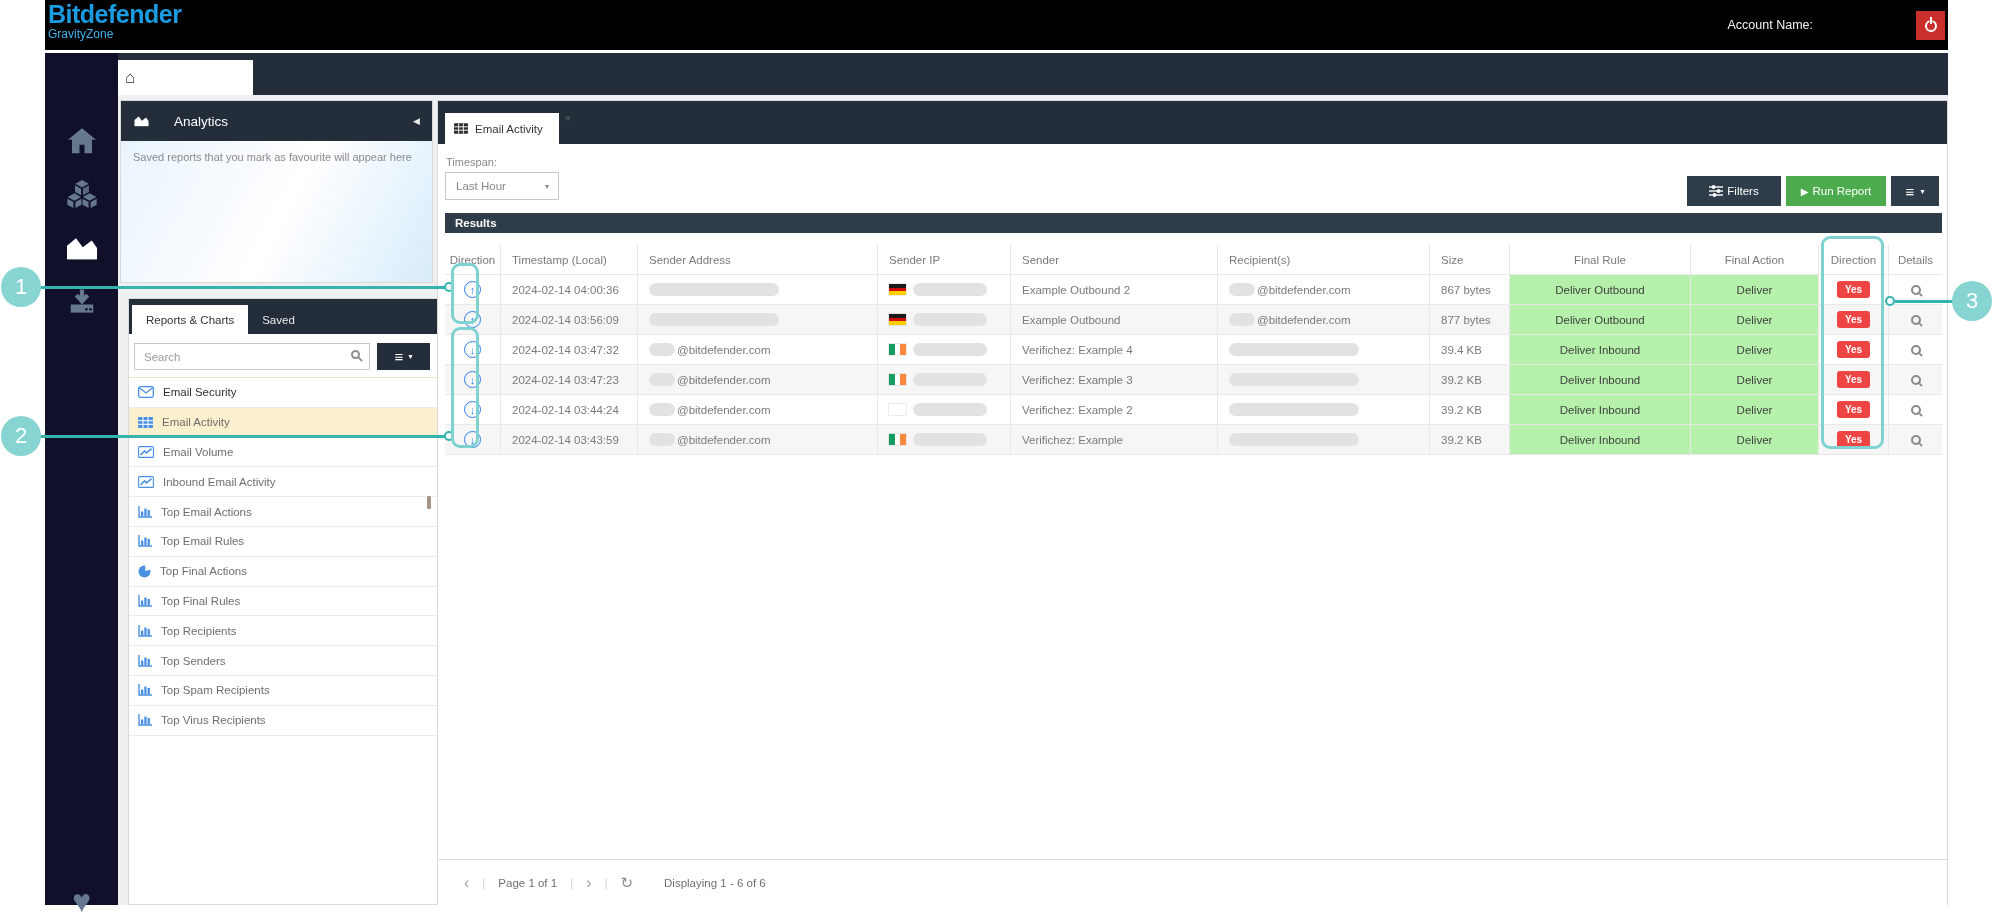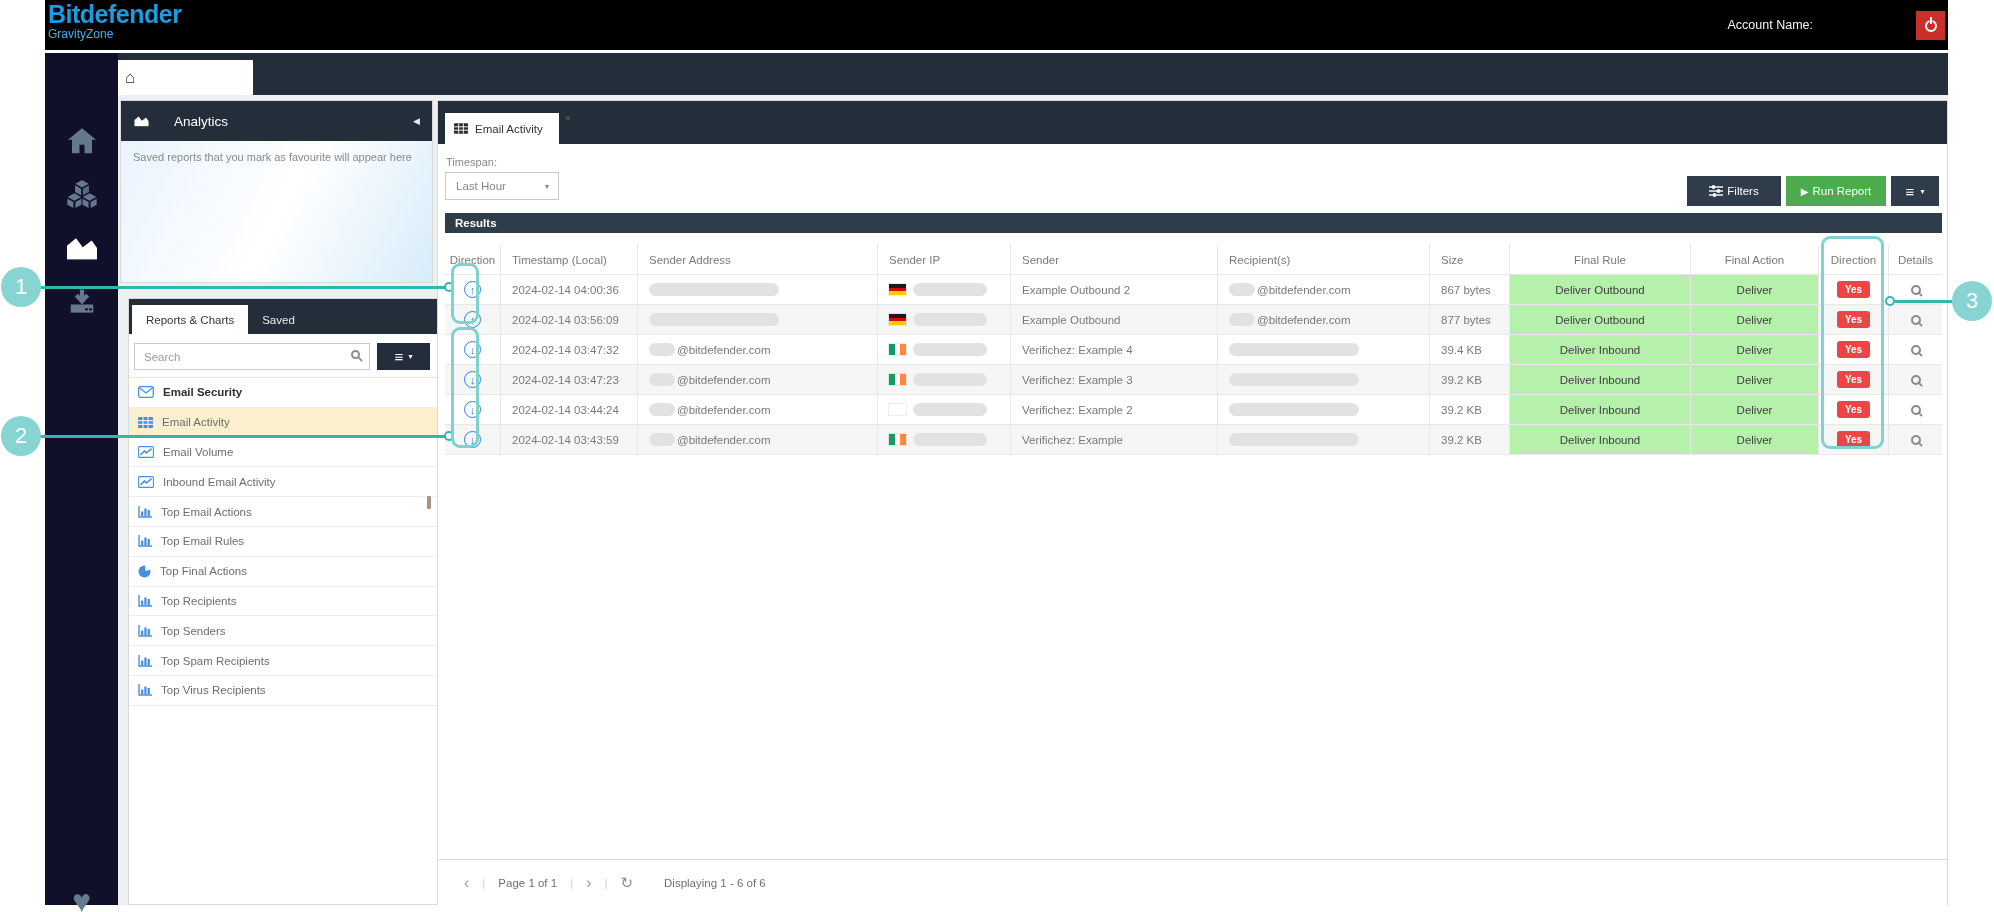--- a/index.html
+++ b/index.html
@@ -43,21 +43,21 @@
   .search-box input { width:100%; height:27px; border:1px solid #c9c9c9; font-size:11.5px; color:#777; padding:0 26px 0 9px; outline:none; font-family:inherit; }
   .search-box input::placeholder { color:#9a9a9a; }
   .lens { position:relative; display:inline-block; width:9px; height:9px; border:2px solid #8e8e8e; border-radius:50%; }
   .lens::after { content:""; position:absolute; width:2px; height:6px; background:#8e8e8e; right:-2.5px; bottom:-4.5px; transform:rotate(-45deg); }
   .search-lens { position:absolute; right:10px; top:7px; }
   .mini-menu-btn { width:53px; height:27px; background:#232e3a; color:#fff; display:flex; align-items:center; justify-content:center; gap:5px; cursor:pointer; }
   .burger { font-size:15px; line-height:1; }
   .caret { font-size:8px; }
   .rlist { }
   .rli { height:29.8px; display:flex; align-items:center; gap:9px; padding-left:9px; border-bottom:1px solid #ededed; font-size:11.5px; color:#6e6e6e; cursor:pointer; }
-  .rli.bold { font-weight:bold; color:#2e2e2e; }
+  .rli.bold { font-weight:normal; color:#2e2e2e; }
   .rli.selected { background:#fbf0cd; }
   .rli svg { flex:0 0 auto; }
 
   
   .main-panel { left:437px; top:100px; width:1511px; height:805px; }
   .mp-head { height:43px; background:#232e3a; position:relative; }
   .report-tab { position:absolute; left:7px; top:12px; width:114px; height:31px; background:#fff; display:flex; align-items:center; gap:7px; padding-left:9px; font-size:11.5px; color:#333; cursor:pointer; }
   .tab-close { position:absolute; right:-12px; top:-1px; font-size:11px; color:#666; cursor:pointer; }
   .timespan-label { position:absolute; left:8px; top:55px; font-size:11px; color:#8a8a8a; }
   .timespan-select { position:absolute; left:7px; top:71px; width:114px; height:28px; border:1px solid #c9c9c9; background:#fff; display:flex; align-items:center; font-size:11.5px; color:#888; padding-left:10px; cursor:pointer; }
@@ -258,20 +258,31 @@
     </div>
     <div class="rli">
       <svg width="14" height="12" viewBox="0 0 14 12">
           <path d="M1 0 V11 H14" stroke="#4a90e2" stroke-width="1.4" fill="none"></path>
           <g fill="#4a90e2">
             <rect x="3" y="5.5" width="2.3" height="5"></rect>
             <rect x="6.3" y="2.5" width="2.3" height="8"></rect>
             <rect x="9.6" y="4" width="2.3" height="6.5"></rect>
           </g>
         </svg>
+      <span>Top Final Rules</span>
+    </div>
+    <div class="rli">
+      <svg width="14" height="12" viewBox="0 0 14 12">
+          <path d="M1 0 V11 H14" stroke="#4a90e2" stroke-width="1.4" fill="none"></path>
+          <g fill="#4a90e2">
+            <rect x="3" y="5.5" width="2.3" height="5"></rect>
+            <rect x="6.3" y="2.5" width="2.3" height="8"></rect>
+            <rect x="9.6" y="4" width="2.3" height="6.5"></rect>
+          </g>
+        </svg>
       <span>Top Recipients</span>
     </div>
     <div class="rli">
       <svg width="14" height="12" viewBox="0 0 14 12">
           <path d="M1 0 V11 H14" stroke="#4a90e2" stroke-width="1.4" fill="none"></path>
           <g fill="#4a90e2">
             <rect x="3" y="5.5" width="2.3" height="5"></rect>
             <rect x="6.3" y="2.5" width="2.3" height="8"></rect>
             <rect x="9.6" y="4" width="2.3" height="6.5"></rect>
           </g>

